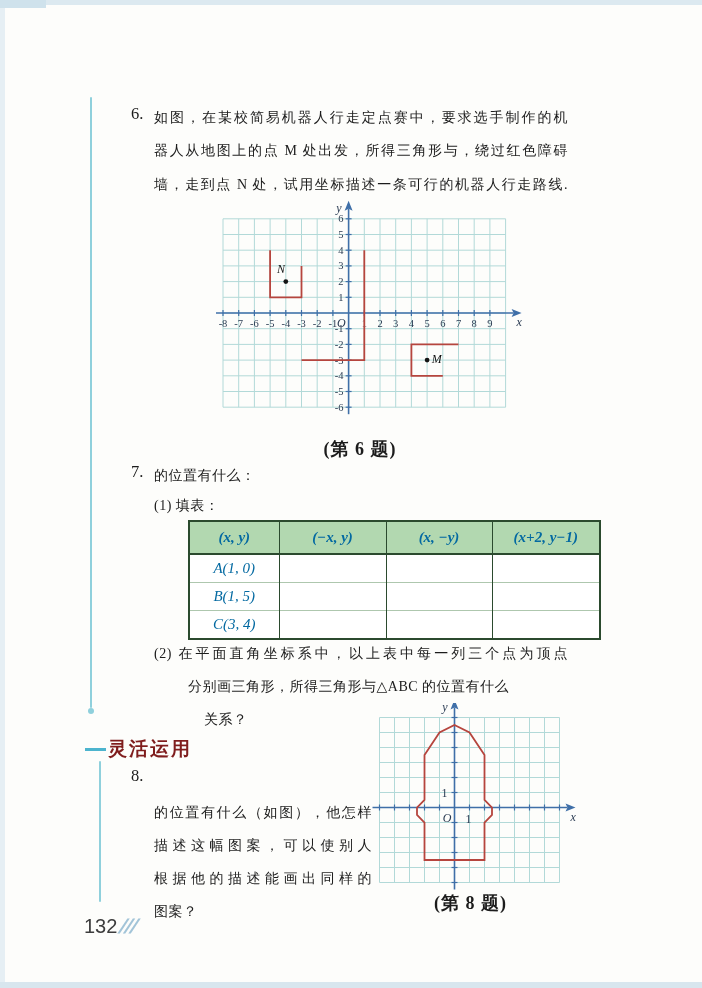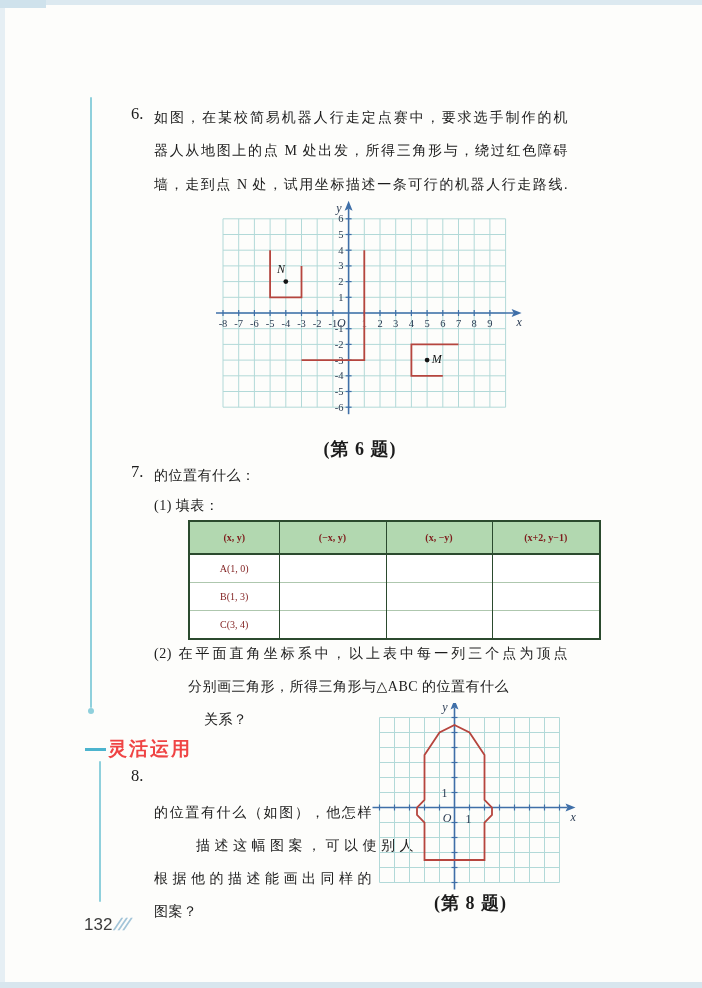--- a/index.html
+++ b/index.html
@@ -12,34 +12,34 @@
   .vrule{position:absolute;width:2px;background:#8fd0dc;border-radius:2px;}
   .vrule-dot{position:absolute;width:6px;height:6px;border-radius:50%;background:#8fd0dc;}
   .num{position:absolute;font-size:16.5px;line-height:20px;}
   .tline{position:absolute;font-size:14px;line-height:28px;letter-spacing:0.5px;}
   .just{text-align:justify;text-align-last:justify;}
   .caption{position:absolute;font-size:18px;font-weight:bold;text-align:center;letter-spacing:1px;}
   .figwrap{position:absolute;}
   
   .tblwrap{position:absolute;left:188px;top:520px;}
   table.fill{border-collapse:collapse;table-layout:fixed;width:411px;
-             font-size:10px;color:#7f1d1d;}
+             font-size:15px;font-style:italic;color:#0369a1;}
   table.fill th{height:29px;background:#b2d8b0;font-weight:bold;text-align:center;
                 border-bottom:2px solid #2b4a2e;}
   table.fill td{height:25px;text-align:center;background:#fff;}
   table.fill{border:2.2px solid #2b4a2e;}
   table.fill th+th, table.fill td+td{border-left:1.6px solid #2b4a2e;}
   table.fill tbody tr+tr td{border-top:1px solid #aec7ae;}
   
   .section-dash{position:absolute;left:85px;top:748px;width:21px;height:2.5px;background:#4cb4ce;}
   .section-title{position:absolute;left:108px;top:736px;font-size:19px;font-weight:bold;
-                 color:#ef4444;letter-spacing:2px;font-family:"Liberation Sans","DejaVu Sans",sans-serif;}
+                 color:#7f1d1d;letter-spacing:2px;font-family:"Liberation Sans","DejaVu Sans",sans-serif;}
   
   .footer{position:absolute;left:84px;top:915px;font-family:"Liberation Sans","DejaVu Sans",sans-serif;
-          font-size:17px;color:#3d3d3d;display:flex;align-items:center;}
+          font-size:20px;color:#3d3d3d;display:flex;align-items:center;}
   .slashes{display:inline-block;margin-left:3px;color:#a2c4d8;font-weight:bold;font-style:italic;
            transform:skewX(-16deg);letter-spacing:0px;}
   svg text{font-family:"Liberation Serif","DejaVu Serif",serif;}
 </style>
 </head>
 <body>
 
 <div id="page">
 
   <div class="edge-top"></div>
@@ -186,21 +186,21 @@
         </tr>
       </thead>
       <tbody>
         <tr>
           <td>A(1, 0)</td>
           <td></td>
           <td></td>
           <td></td>
         </tr>
         <tr>
-          <td>B(1, 3)</td>
+          <td>B(1, 5)</td>
           <td></td>
           <td></td>
           <td></td>
         </tr>
         <tr>
           <td>C(3, 4)</td>
           <td></td>
           <td></td>
           <td></td>
         </tr>
@@ -211,21 +211,21 @@
   <div class="tline just" style="left:154px;top:640px;width:414px;">(2) 在平面直角坐标系中，以上表中每一列三个点为顶点</div>
   <div class="tline" style="left:188px;top:673px;width:380px;">分别画三角形，所得三角形与△ABC 的位置有什么</div>
   <div class="tline" style="left:204px;top:706px;">关系？</div>
 
   <div class="section-dash"></div>
   <div class="section-title">灵活运用</div>
   <div class="vrule" style="left:99px;top:761px;height:141px;"></div>
 
   <div class="num" style="left:131px;top:766px;">8.</div>
   <div class="tline just" style="left:154px;top:799px;width:218px;">的位置有什么（如图），他怎样</div>
-  <div class="tline just" style="left:154px;top:832px;width:218px;margin-left:42px;">描述这幅图案，可以使别人</div>
+  <div class="tline just" style="left:154px;top:832px;width:218px;">描述这幅图案，可以使别人</div>
   <div class="tline just" style="left:154px;top:865px;width:218px;">根据他的描述能画出同样的</div>
   <div class="tline" style="left:154px;top:898px;">图案？</div>
 
   <div class="figwrap" style="left:371px;top:703px;">
     <svg id="fig8" width="210" height="190" viewBox="0 0 210 190">
         <line x1="8.5" y1="14.5" x2="8.5" y2="179.5" stroke="#b2d9d8" stroke-width="1"></line>
         <line x1="23.5" y1="14.5" x2="23.5" y2="179.5" stroke="#b2d9d8" stroke-width="1"></line>
         <line x1="38.5" y1="14.5" x2="38.5" y2="179.5" stroke="#b2d9d8" stroke-width="1"></line>
         <line x1="53.5" y1="14.5" x2="53.5" y2="179.5" stroke="#b2d9d8" stroke-width="1"></line>
         <line x1="68.5" y1="14.5" x2="68.5" y2="179.5" stroke="#b2d9d8" stroke-width="1"></line>

